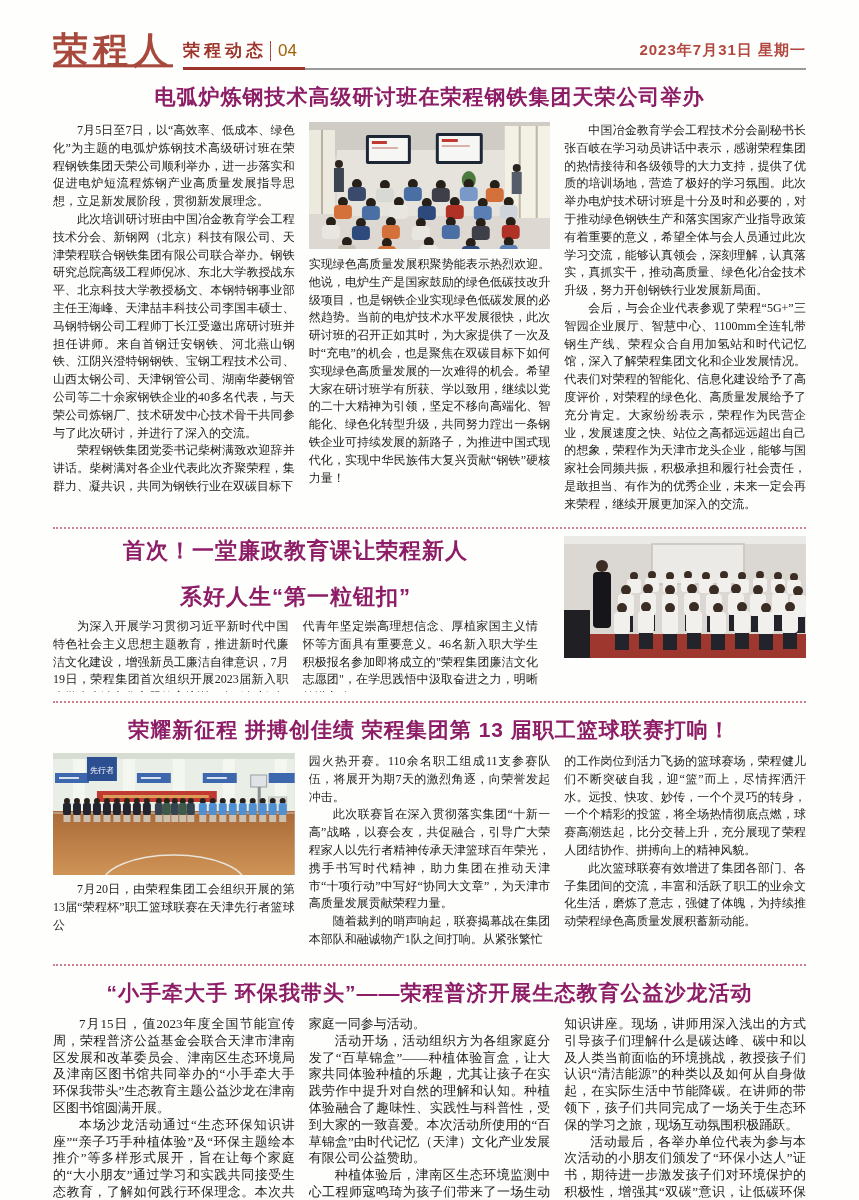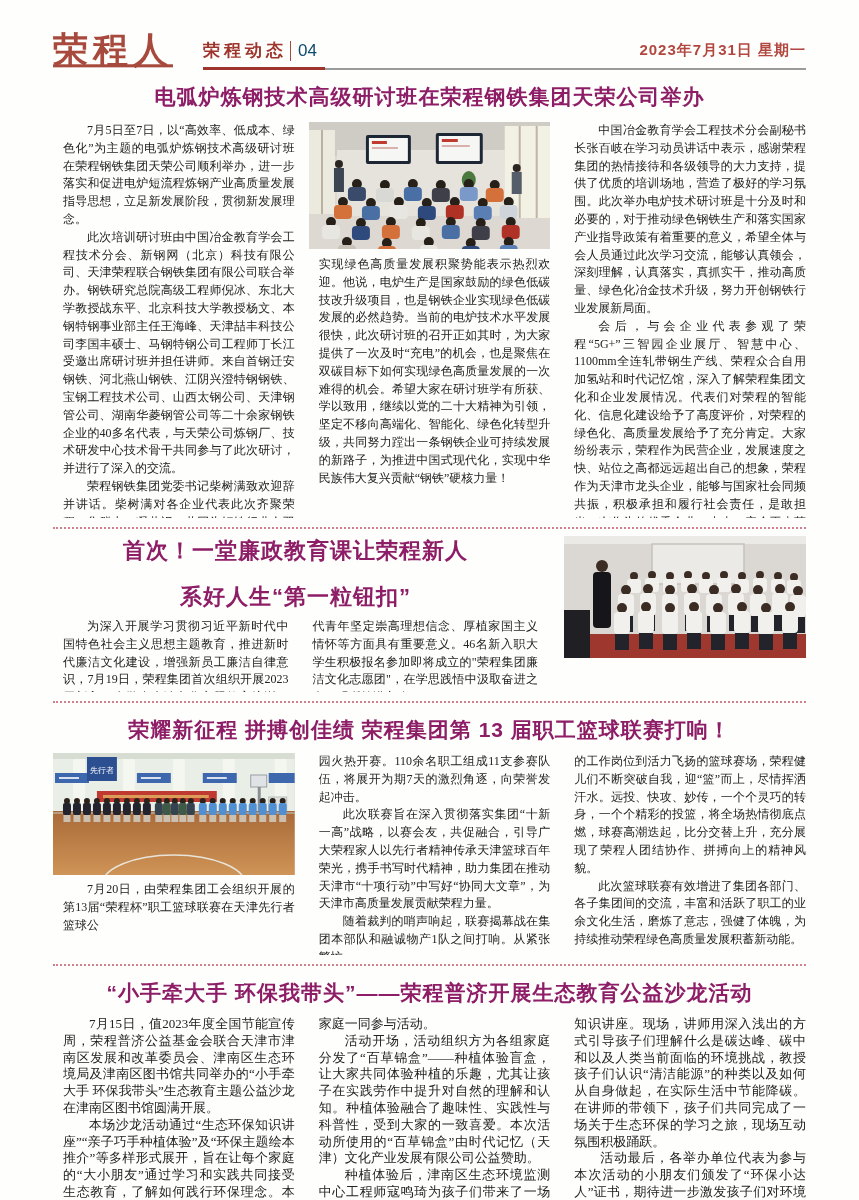--- a/index.html
+++ b/index.html
@@ -10,49 +10,49 @@
     font-family:"Liberation Serif","DejaVu Serif",serif; color:#222;
   }
   
   .masthead { margin-top:30px; }
   .masthead-row { display:flex; align-items:flex-end; }
   .logo {
     font-family:"DejaVu Serif","Liberation Serif",serif;
     font-size:35px; font-weight:700; color:#a8493d; letter-spacing:5px;
     line-height:40px; transform:scaleY(1.02); white-space:nowrap;text-decoration:underline;
   }
-  .masthead-right { flex:1; margin-left:30px; }
+  .masthead-right { flex:1; margin-left:10px; }
   .section-line { display:flex; align-items:center; padding-bottom:5px; }
   .section-name {
     font-family:"Liberation Sans","DejaVu Sans",sans-serif;
     font-size:17px; font-weight:700; color:#9e352d; letter-spacing:4px;
   }
   .section-divider { width:1px; height:20px; background:#a8493d; margin:0 7px 0 3px; }
   .page-no {
     font-family:"Liberation Sans","DejaVu Sans",sans-serif;
-    font-size:17px; color:#0c4a6e; font-weight:400;
+    font-size:17px; color:#a16207; font-weight:400;
   }
   .date {
     margin-left:auto; font-family:"Liberation Sans","DejaVu Sans",sans-serif;
     font-size:15px; font-weight:700; color:#b1473f; letter-spacing:1px;
   }
   .rule { display:flex; align-items:flex-start; height:3px; }
   .rule-red { width:122px; height:3px; background:#9e352d; }
   .rule-gray { flex:1; height:2px; background:#9b9b9b; margin-top:1px; }
   
   .headline {
     font-family:"Liberation Sans","DejaVu Sans",sans-serif;
     font-weight:700; color:#8d1d66; text-align:center;
     font-size:21px; line-height:30px; margin-top:12px; letter-spacing:1px;
     white-space:nowrap;
   }
   .cols { display:flex; gap:14px; margin-top:10px; overflow:hidden; }
   .col { flex:1; min-width:0; overflow:hidden; }
   .body-text p {
-    text-align:justify; text-justify:inter-ideograph;margin-left:10px;
+    text-align:justify; text-justify:inter-ideograph;
   }
   .indent { text-indent:2em; }
   .a1-text p, .a2-text p, .a3-text p { font-size:12px; line-height:17.8px; }
   .a4-text p { font-size:13px; line-height:16.8px; }
   .sep { border-top:2px dotted #cf7f8e; margin:9px 0 7px 0; height:0; }
   .photo { width:100%; overflow:hidden; background:#ddd; }
   .photo svg { display:block; width:100%; height:100%; }
   
   .a1-cols { height:396px; }
   .a1-photo { height:127px; margin-bottom:7px; }

